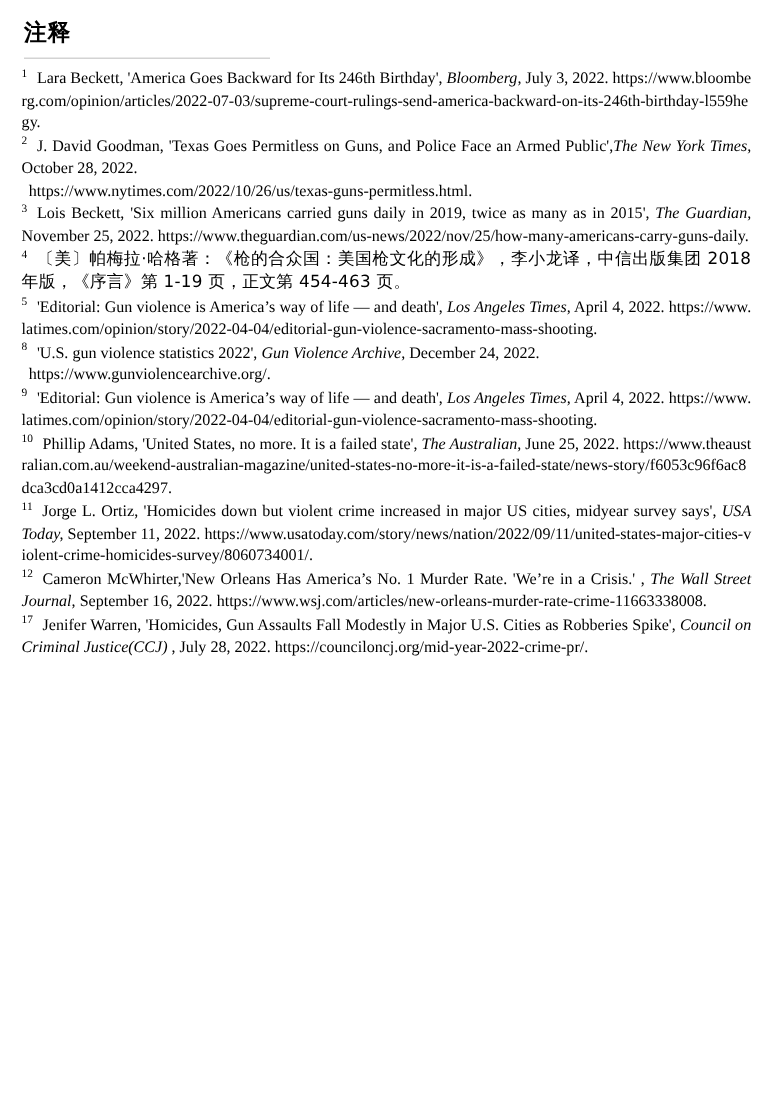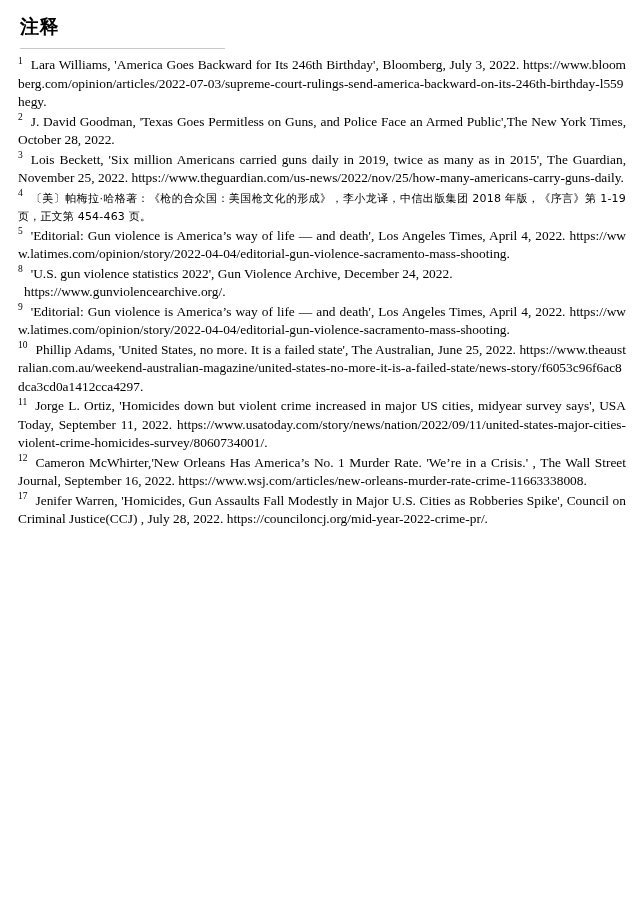--- a/index.html
+++ b/index.html
@@ -50,44 +50,45 @@
     font-size: 9.5px;
     vertical-align: super;
     line-height: 0;
     margin-right: 3px;
   }
   .note .gap {
     display: inline-block;
     width: 5px;
   }
   .it {
+    font-style: italic;
   }
   .cjk {
     font-family: "DejaVu Sans", sans-serif;
-    font-size: 11px;
+    font-size: 14px;
     letter-spacing: 0.2px;
   }
   .url {
     word-break: break-all;
   }
   .indent-url {
     display: block;
     text-indent: 0;
     padding-left: 6px;
   }
 </style>
 </head>
 <body>
 
 <div class="page">
   <div class="doc-title">注释</div>
   <div class="title-rule"></div>
   <div class="notes" id="notes-container">
-      <div class="note"><span class="marker">1</span><span class="gap"></span><span>Lara Williams, 'America Goes Backward for Its 246th Birthday', </span><span class="it">Bloomberg,</span><span> July 3, 2022. </span><span class="url">https://www.bloomberg.com/opinion/articles/2022-07-03/supreme-court-rulings-send-america-backward-on-its-246th-birthday-l559hegy.</span></div>
-      <div class="note"><span class="marker">2</span><span class="gap"></span><span>J. David Goodman, 'Texas Goes Permitless on Guns, and Police Face an Armed Public',</span><span class="it">The New York Times,</span><span> October 28, 2022.</span></div>
+      <div class="note"><span class="marker">1</span><span class="gap"></span><span>Lara Beckett, 'America Goes Backward for Its 246th Birthday', </span><span class="it">Bloomberg,</span><span> July 3, 2022. </span><span class="url">https://www.bloomberg.com/opinion/articles/2022-07-03/supreme-court-rulings-send-america-backward-on-its-246th-birthday-l559hegy.</span></div>
+      <div class="note"><span class="marker">2</span><span class="gap"></span><span>J. David Goodman, 'Texas Goes Permitless on Guns, and Police Face an Armed Public',</span><span class="it">The New York Times,</span><span> October 28, 2022.</span><span class="url indent-url">https://www.nytimes.com/2022/10/26/us/texas-guns-permitless.html.</span></div>
       <div class="note"><span class="marker">3</span><span class="gap"></span><span>Lois Beckett, 'Six million Americans carried guns daily in 2019, twice as many as in 2015', </span><span class="it">The Guardian,</span><span> November 25, 2022. </span><span class="url">https://www.theguardian.com/us-news/2022/nov/25/how-many-americans-carry-guns-daily.</span></div>
       <div class="note"><span class="marker">4</span><span class="gap"></span><span class="cjk">〔美〕帕梅拉·哈格著：《枪的合众国：美国枪文化的形成》，李小龙译，中信出版集团 2018 年版，《序言》第 1-19 页，正文第 454-463 页。</span></div>
       <div class="note"><span class="marker">5</span><span class="gap"></span><span>'Editorial: Gun violence is America’s way of life — and death', </span><span class="it">Los Angeles Times,</span><span> April 4, 2022. </span><span class="url">https://www.latimes.com/opinion/story/2022-04-04/editorial-gun-violence-sacramento-mass-shooting.</span></div>
       <div class="note"><span class="marker">8</span><span class="gap"></span><span>'U.S. gun violence statistics 2022', </span><span class="it">Gun Violence Archive,</span><span> December 24, 2022.</span><span class="url indent-url">https://www.gunviolencearchive.org/.</span></div>
       <div class="note"><span class="marker">9</span><span class="gap"></span><span>'Editorial: Gun violence is America’s way of life — and death', </span><span class="it">Los Angeles Times,</span><span> April 4, 2022. </span><span class="url">https://www.latimes.com/opinion/story/2022-04-04/editorial-gun-violence-sacramento-mass-shooting.</span></div>
       <div class="note"><span class="marker">10</span><span class="gap"></span><span>Phillip Adams, 'United States, no more. It is a failed state', </span><span class="it">The Australian,</span><span> June 25, 2022. </span><span class="url">https://www.theaustralian.com.au/weekend-australian-magazine/united-states-no-more-it-is-a-failed-state/news-story/f6053c96f6ac8dca3cd0a1412cca4297.</span></div>
       <div class="note"><span class="marker">11</span><span class="gap"></span><span>Jorge L. Ortiz, 'Homicides down but violent crime increased in major US cities, midyear survey says', </span><span class="it">USA Today,</span><span> September 11, 2022. </span><span class="url">https://www.usatoday.com/story/news/nation/2022/09/11/united-states-major-cities-violent-crime-homicides-survey/8060734001/.</span></div>
       <div class="note"><span class="marker">12</span><span class="gap"></span><span>Cameron McWhirter,'New Orleans Has America’s No. 1 Murder Rate. 'We’re in a Crisis.' , </span><span class="it">The Wall Street Journal,</span><span> September 16, 2022. </span><span class="url">https://www.wsj.com/articles/new-orleans-murder-rate-crime-11663338008.</span></div>
       <div class="note"><span class="marker">17</span><span class="gap"></span><span>Jenifer Warren, 'Homicides, Gun Assaults Fall Modestly in Major U.S. Cities as Robberies Spike', </span><span class="it">Council on Criminal Justice(CCJ) </span><span>, July 28, 2022. </span><span class="url">https://counciloncj.org/mid-year-2022-crime-pr/.</span></div>
     </div>

